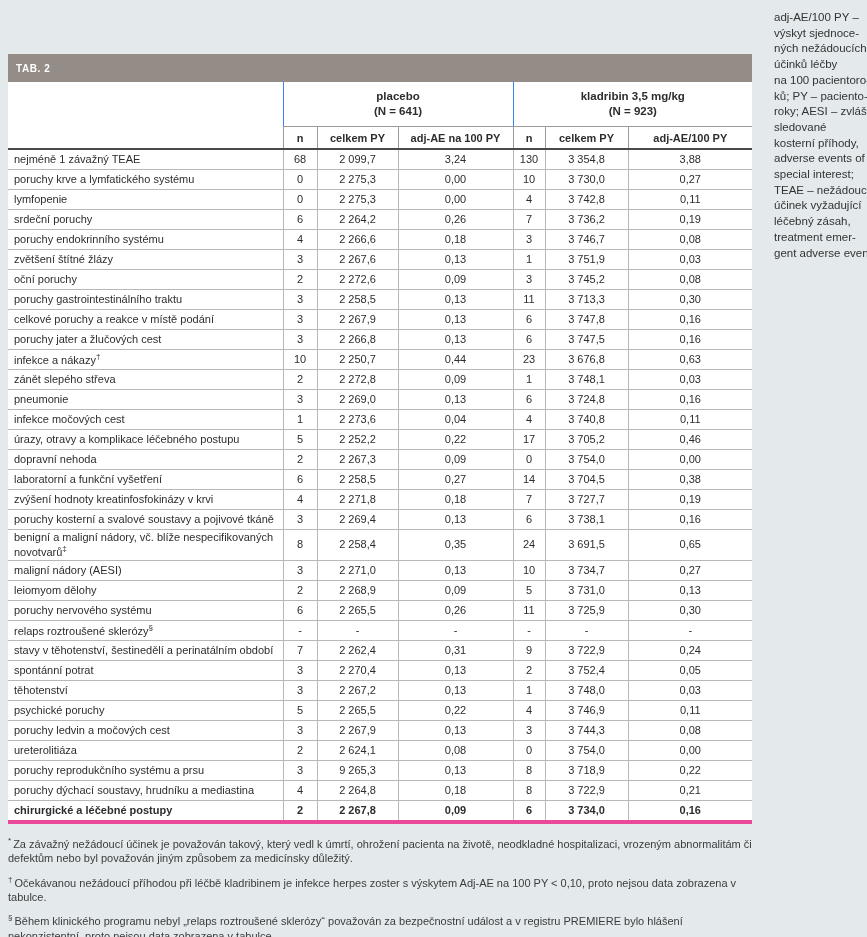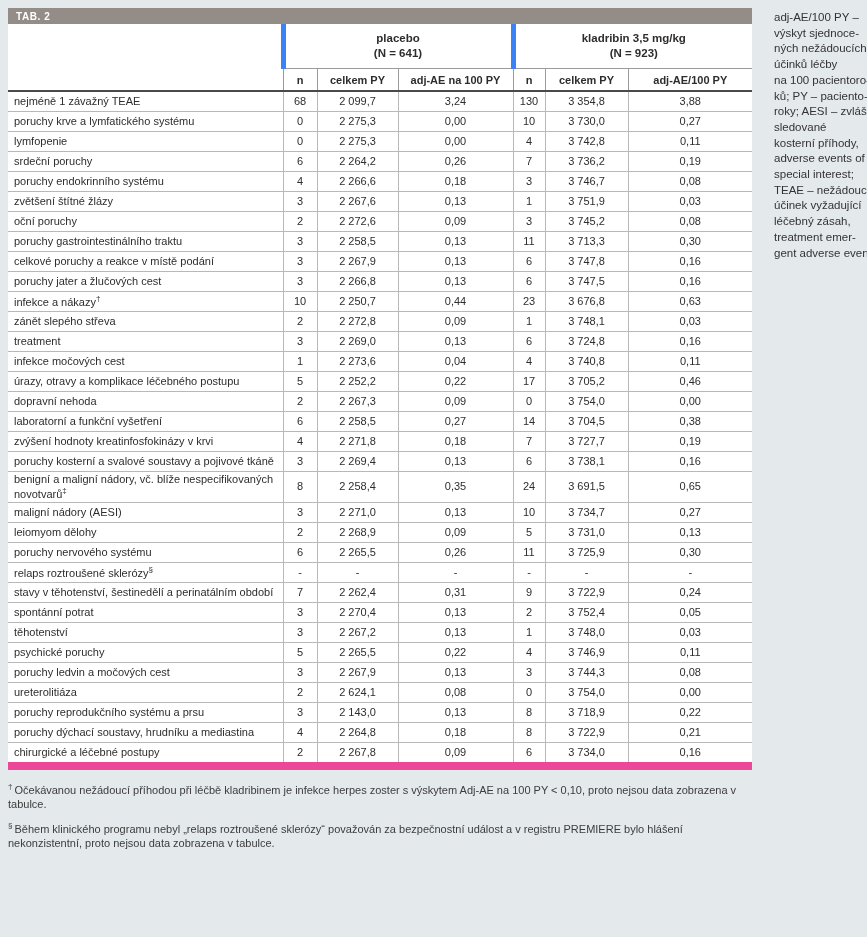--- a/index.html
+++ b/index.html
@@ -6,46 +6,46 @@
   body{
     width:867px;height:937px;overflow:hidden;
     background:#e4e9ec;
     font-family:"Liberation Sans","DejaVu Sans",sans-serif;
     -webkit-font-smoothing:antialiased;
   }
   .page{position:relative;width:867px;height:937px;background:#e4e9ec;}
   .main-col{position:absolute;left:8px;top:8px;width:744px;}
 
   .title-bar{
-    background:#948c86;color:#fff;height:16px;
-    display:flex;align-items:center;padding:8px 8px;box-sizing:border-box;
+    background:#948c86;color:#fff;height:28px;
+    display:flex;align-items:center;padding:8px 8px;box-sizing:border-box;margin-top:46px;
   }
   .tab-tag{font-size:10px;font-weight:bold;letter-spacing:.6px;margin-right:10px;white-space:nowrap;}
   .tab-title{font-size:14px;font-weight:normal;white-space:nowrap;letter-spacing:-0.1px;}
   .tab-title sup{font-size:8px;}
 
   table.teae{
     border-collapse:collapse;table-layout:fixed;width:744px;background:#fff;
     font-size:11px;color:#2d2d2d;
   }
   table.teae th, table.teae td{padding:0 4px;vertical-align:middle;}
 
   th.gh{
     font-weight:bold;text-align:center;font-size:11.5px;height:44px;
-    border-left:5px solid #3b82f6;border-bottom:1px solid #9b9b9b;line-height:1.3;
+    border-left:1px solid #3b82f6;border-bottom:1px solid #9b9b9b;line-height:1.3;
   }
   th.sh{
     font-weight:bold;text-align:center;font-size:11px;height:21px;
     border-left:1px solid #9b9b9b;border-bottom:2px solid #4a4a4a;
   }
   th.cat-th{border-bottom:2px solid #4a4a4a;}
 
   tbody td{border-top:1px solid #b8b8b8;height:17px;line-height:1.2;}
   tbody tr:first-child td{border-top:none;}
-  tbody tr:last-child td{border-bottom:8px solid #ec4899;}
+  tbody tr:last-child td{border-bottom:4px solid #ec4899;font-weight:bold;}
   tbody td.num{text-align:center;border-left:1px solid #b8b8b8;}
   tbody td.lbl{text-align:left;padding:1px 6px;}
   tbody td.lbl.ind{}
   tbody td.lbl sup{font-size:8px;}
 
   .footnotes{margin-top:12px;width:744px;font-size:11px;color:#3c3c3c;line-height:1.32;}
   .footnote{margin-bottom:9px;}
   .footnote sup{font-size:8px;margin-right:2px;}
 
   .sidebar{
@@ -198,21 +198,21 @@
           <tr>
             <td class="lbl ind">zánět slepého střeva</td>
             <td class="num">2</td>
             <td class="num">2 272,8</td>
             <td class="num">0,09</td>
             <td class="num">1</td>
             <td class="num">3 748,1</td>
             <td class="num">0,03</td>
           </tr>
           <tr>
-            <td class="lbl ind">treatment</td>
+            <td class="lbl ind">pneumonie</td>
             <td class="num">3</td>
             <td class="num">2 269,0</td>
             <td class="num">0,13</td>
             <td class="num">6</td>
             <td class="num">3 724,8</td>
             <td class="num">0,16</td>
           </tr>
           <tr>
             <td class="lbl ind">infekce močových cest</td>
             <td class="num">1</td>
@@ -362,21 +362,21 @@
             <td class="num">2</td>
             <td class="num">2 624,1</td>
             <td class="num">0,08</td>
             <td class="num">0</td>
             <td class="num">3 754,0</td>
             <td class="num">0,00</td>
           </tr>
           <tr>
             <td class="lbl">poruchy reprodukčního systému a prsu</td>
             <td class="num">3</td>
-            <td class="num">2 143,0</td>
+            <td class="num">9 265,3</td>
             <td class="num">0,13</td>
             <td class="num">8</td>
             <td class="num">3 718,9</td>
             <td class="num">0,22</td>
           </tr>
           <tr>
             <td class="lbl">poruchy dýchací soustavy, hrudníku a mediastina</td>
             <td class="num">4</td>
             <td class="num">2 264,8</td>
             <td class="num">0,18</td>
@@ -390,20 +390,21 @@
             <td class="num">2 267,8</td>
             <td class="num">0,09</td>
             <td class="num">6</td>
             <td class="num">3 734,0</td>
             <td class="num">0,16</td>
           </tr>
         </tbody>
     </table>
 
     <div class="footnotes" id="footnotes">
+        <div class="footnote"><sup>*</sup>Za závažný nežádoucí účinek je považován takový, který vedl k úmrtí, ohrožení pacienta na životě, neodkladné hospitalizaci, vrozeným abnormalitám či defektům nebo byl považován jiným způsobem za medicínsky důležitý.</div>
         <div class="footnote"><sup>†</sup>Očekávanou nežádoucí příhodou při léčbě kladribinem je infekce herpes zoster s výskytem Adj-AE na 100 PY &lt; 0,10, proto nejsou data zobrazena v tabulce.</div>
         <div class="footnote"><sup>§</sup>Během klinického programu nebyl „relaps roztroušené sklerózy“ považován za bezpečnostní událost a v registru PREMIERE bylo hlášení nekonzistentní, proto nejsou data zobrazena v tabulce.</div>
       </div>
   </div>
 
   <aside class="sidebar" id="sidebar">
       <div class="line">adj-AE/100 PY –</div>
       <div class="line">výskyt sjednoce-</div>
       <div class="line">ných nežádoucích</div>
       <div class="line">účinků léčby</div>

